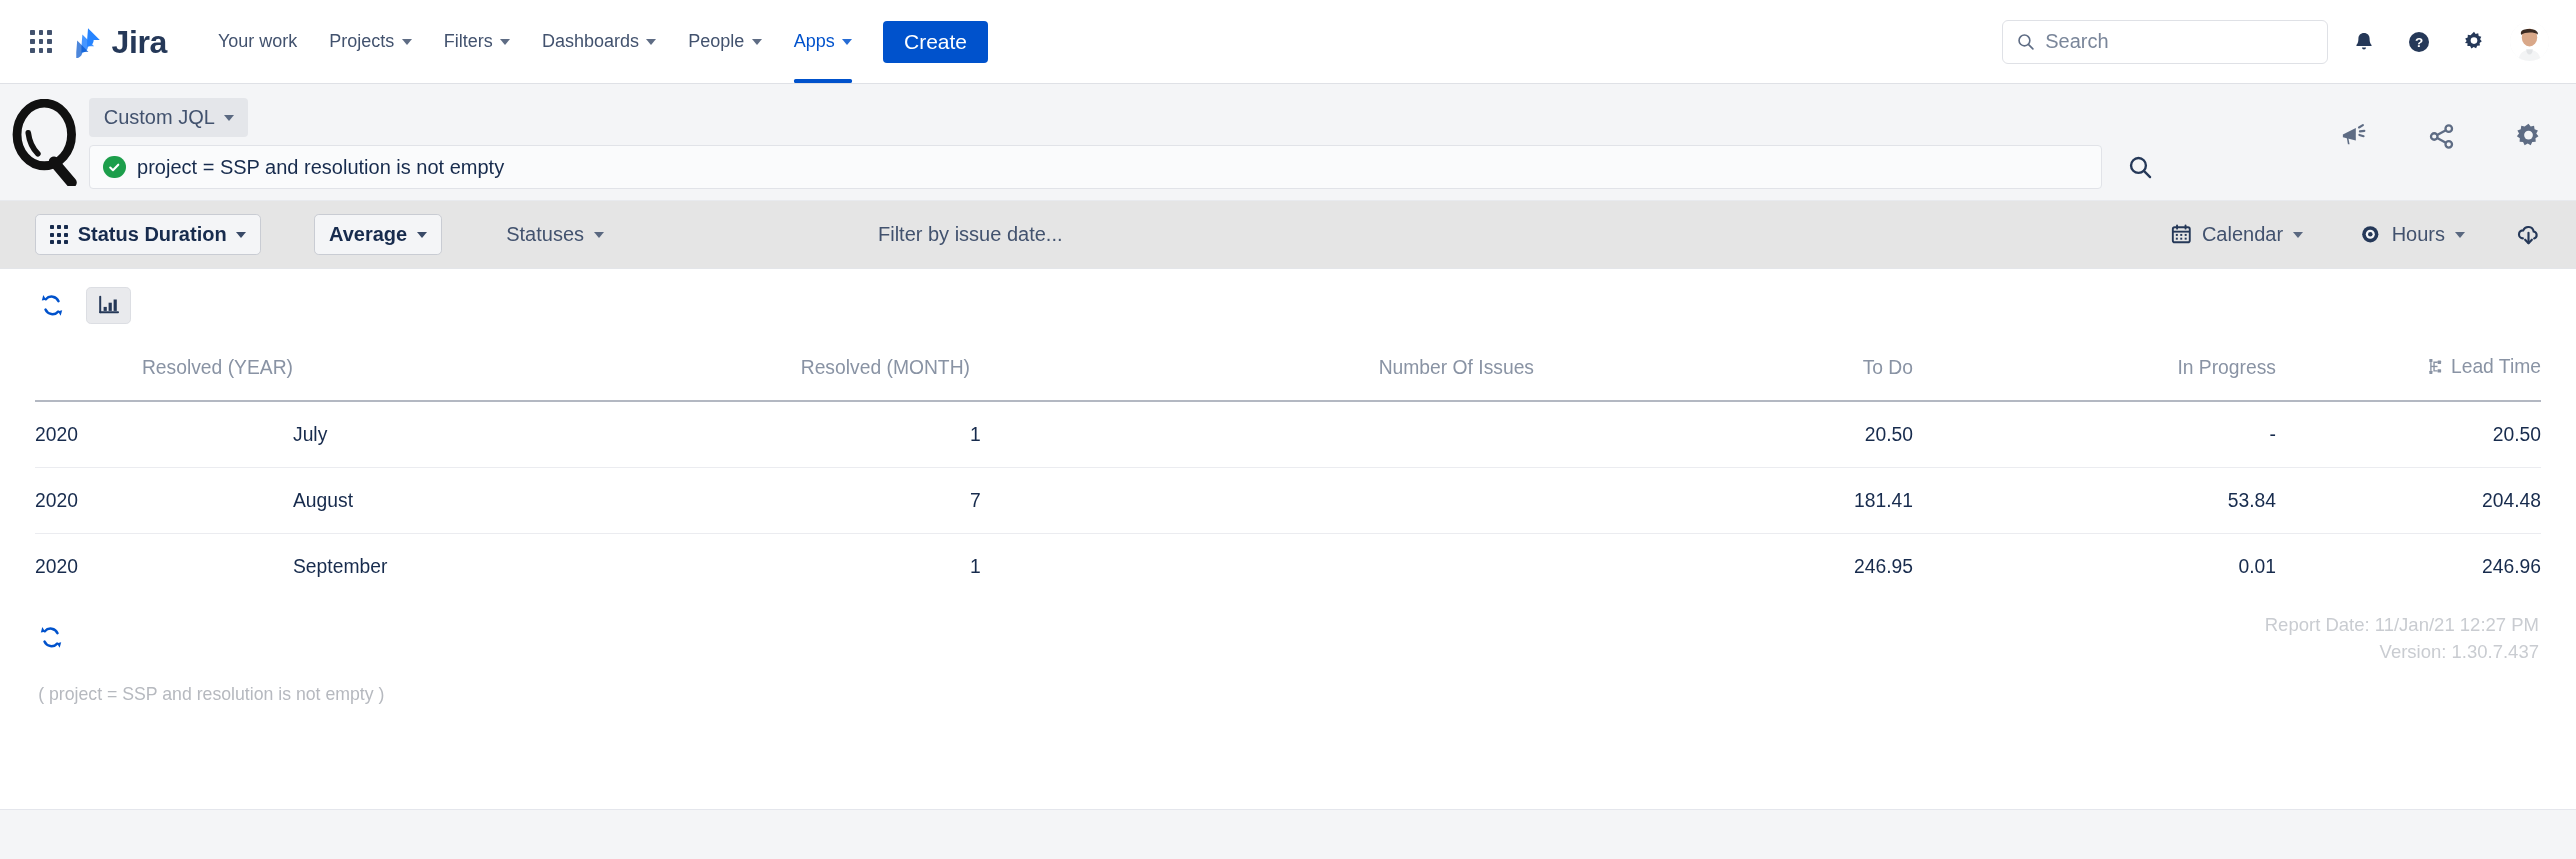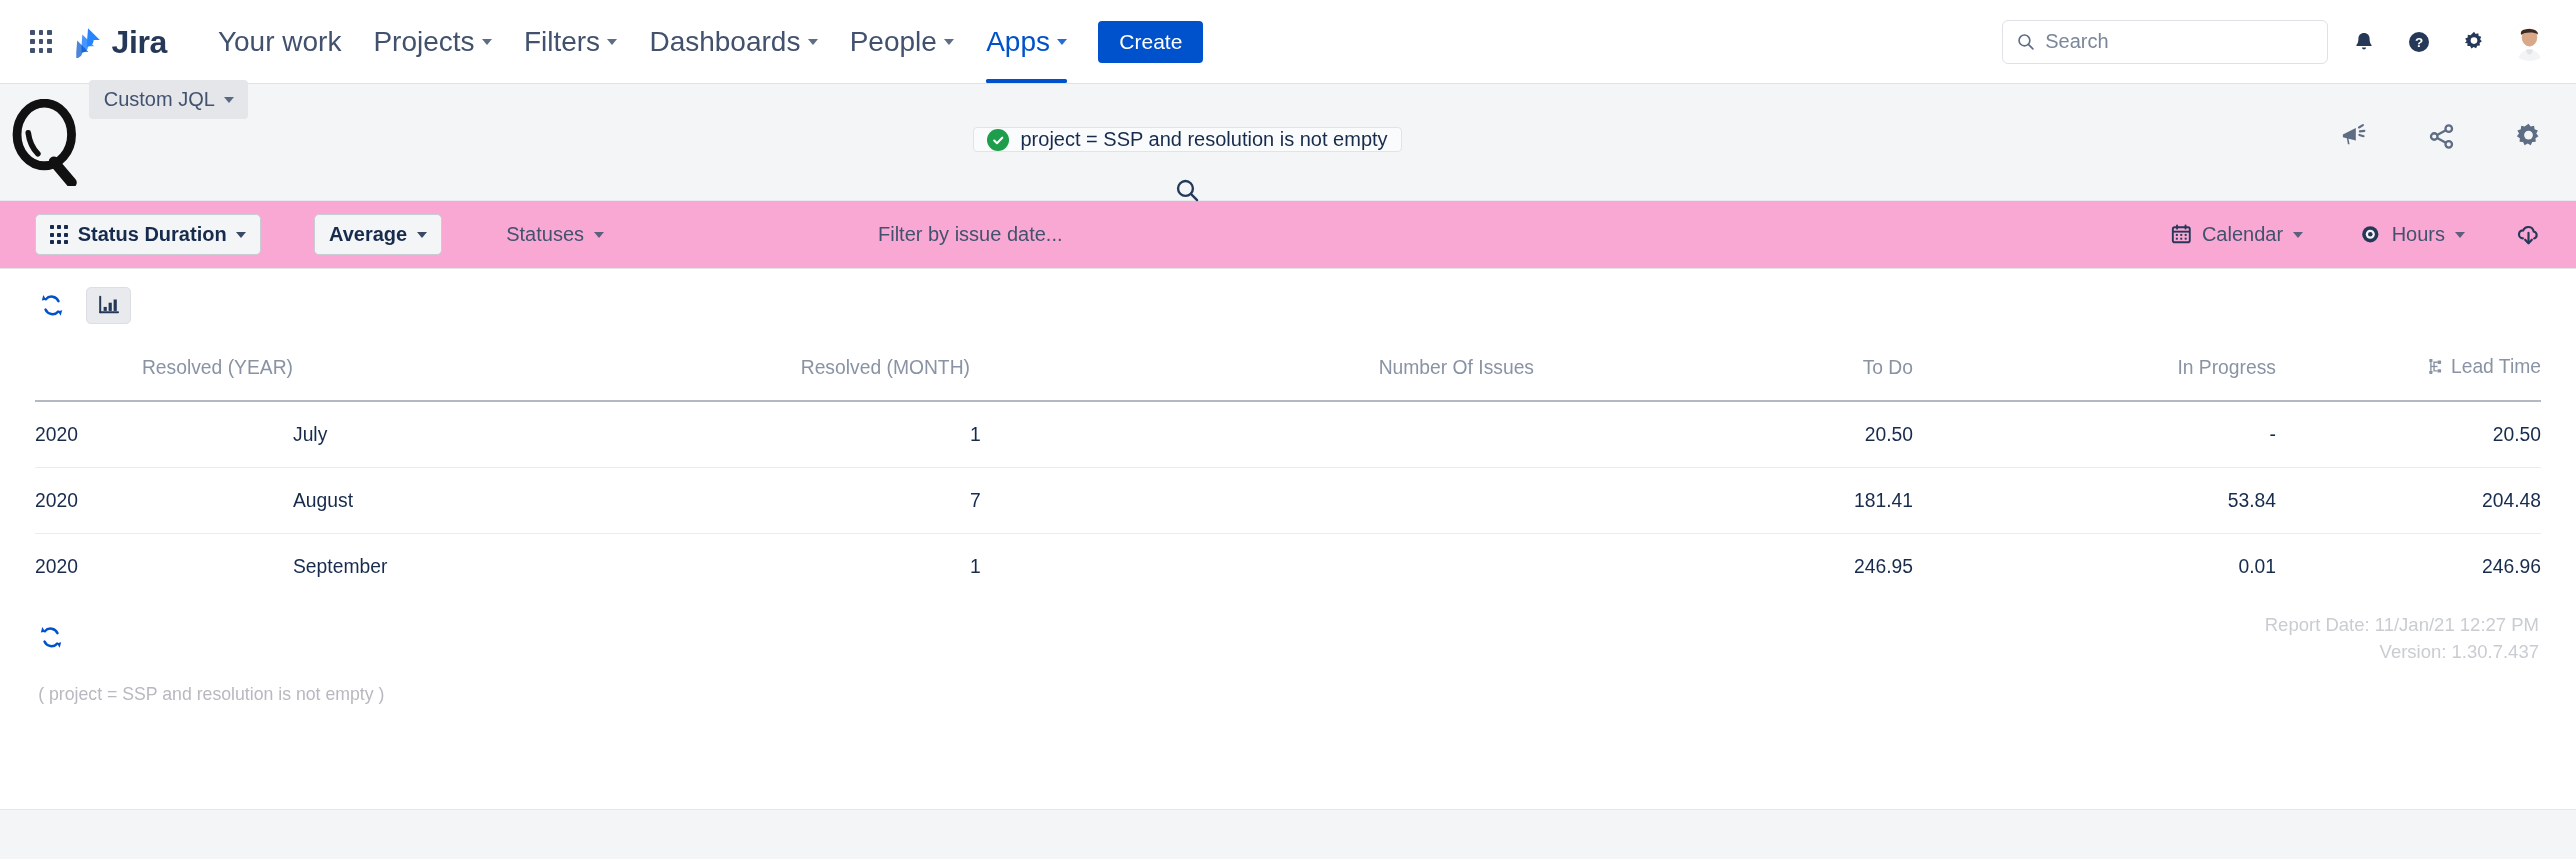--- a/index.html
+++ b/index.html
@@ -32,21 +32,21 @@
   .jira-logo svg { display: block; }
   .jira-word {
     font-size: 32px; font-weight: 600; color: #253858;
     letter-spacing: -0.4px; line-height: 1;
   }
 
   .nav-items { display: flex; align-items: center; margin-left: 35px; height: 100%; }
   .nav-item {
     display: flex; align-items: center; gap: 7.3px;
     padding: 0 16px; height: 100%;
-    font-size: 28px; color: #42526e; cursor: pointer;
+    font-size: 18px; color: #42526e; cursor: pointer;
     position: relative;
   }
   .nav-item.active { color: #0052cc; }
   .nav-item.active::after {
     content: ""; position: absolute; left: 16px; right: 16px; bottom: 0;
     height: 4px; background: #0052cc; border-radius: 1.6px;
   }
   .chev {
     width: 0; height: 0;
     border-left: 5.6px solid transparent;
@@ -102,21 +102,21 @@
   .custom-jql {
     align-self: flex-start;
     background: #e4e6ea; color: #42526e;
     font-size: 20px;
     border-radius: 4px;
     padding: 8px 14.5px;
     display: flex; align-items: center; gap: 8.9px;
     cursor: pointer; border: none;
     font-family: "Liberation Sans", sans-serif;
   }
-  .jql-input-row { display: flex; align-items: center; gap: 22.6px; flex-direction: column; }
+  .jql-input-row { display: flex; align-items: center; gap: 22.6px; }
   .jql-input {
     flex: 1; max-width: 2013px;
     height: 44px;
     background: #fafbfc;
     border: 1.6px solid #e1e3e8;
     border-radius: 4px;
     display: flex; align-items: center; gap: 11.3px;
     padding: 0 13px;
     cursor: text;
   }
@@ -132,21 +132,21 @@
 
   .jql-actions {
     display: flex; align-items: center; gap: 45px;
     margin-left: 48px; padding-bottom: 11.3px;
   }
   .jql-actions .icon-btn { width: 42px; height: 42px; }
 
   
   .toolbar {
     height: 68px;
-    background: #f9a8d4;
+    background: #e5e5e5;
     border-bottom: 0.8px solid #e3e5e9;
     display: flex; align-items: center;
     padding: 0 29px 0 35px;
     gap: 21px;
   }
   .tb-btn {
     display: flex; align-items: center; gap: 9.7px;
     border: 1.6px solid #c9ccd3; border-radius: 4.8px;
     background: #f4f5f7;
     padding: 8px 13.7px;

